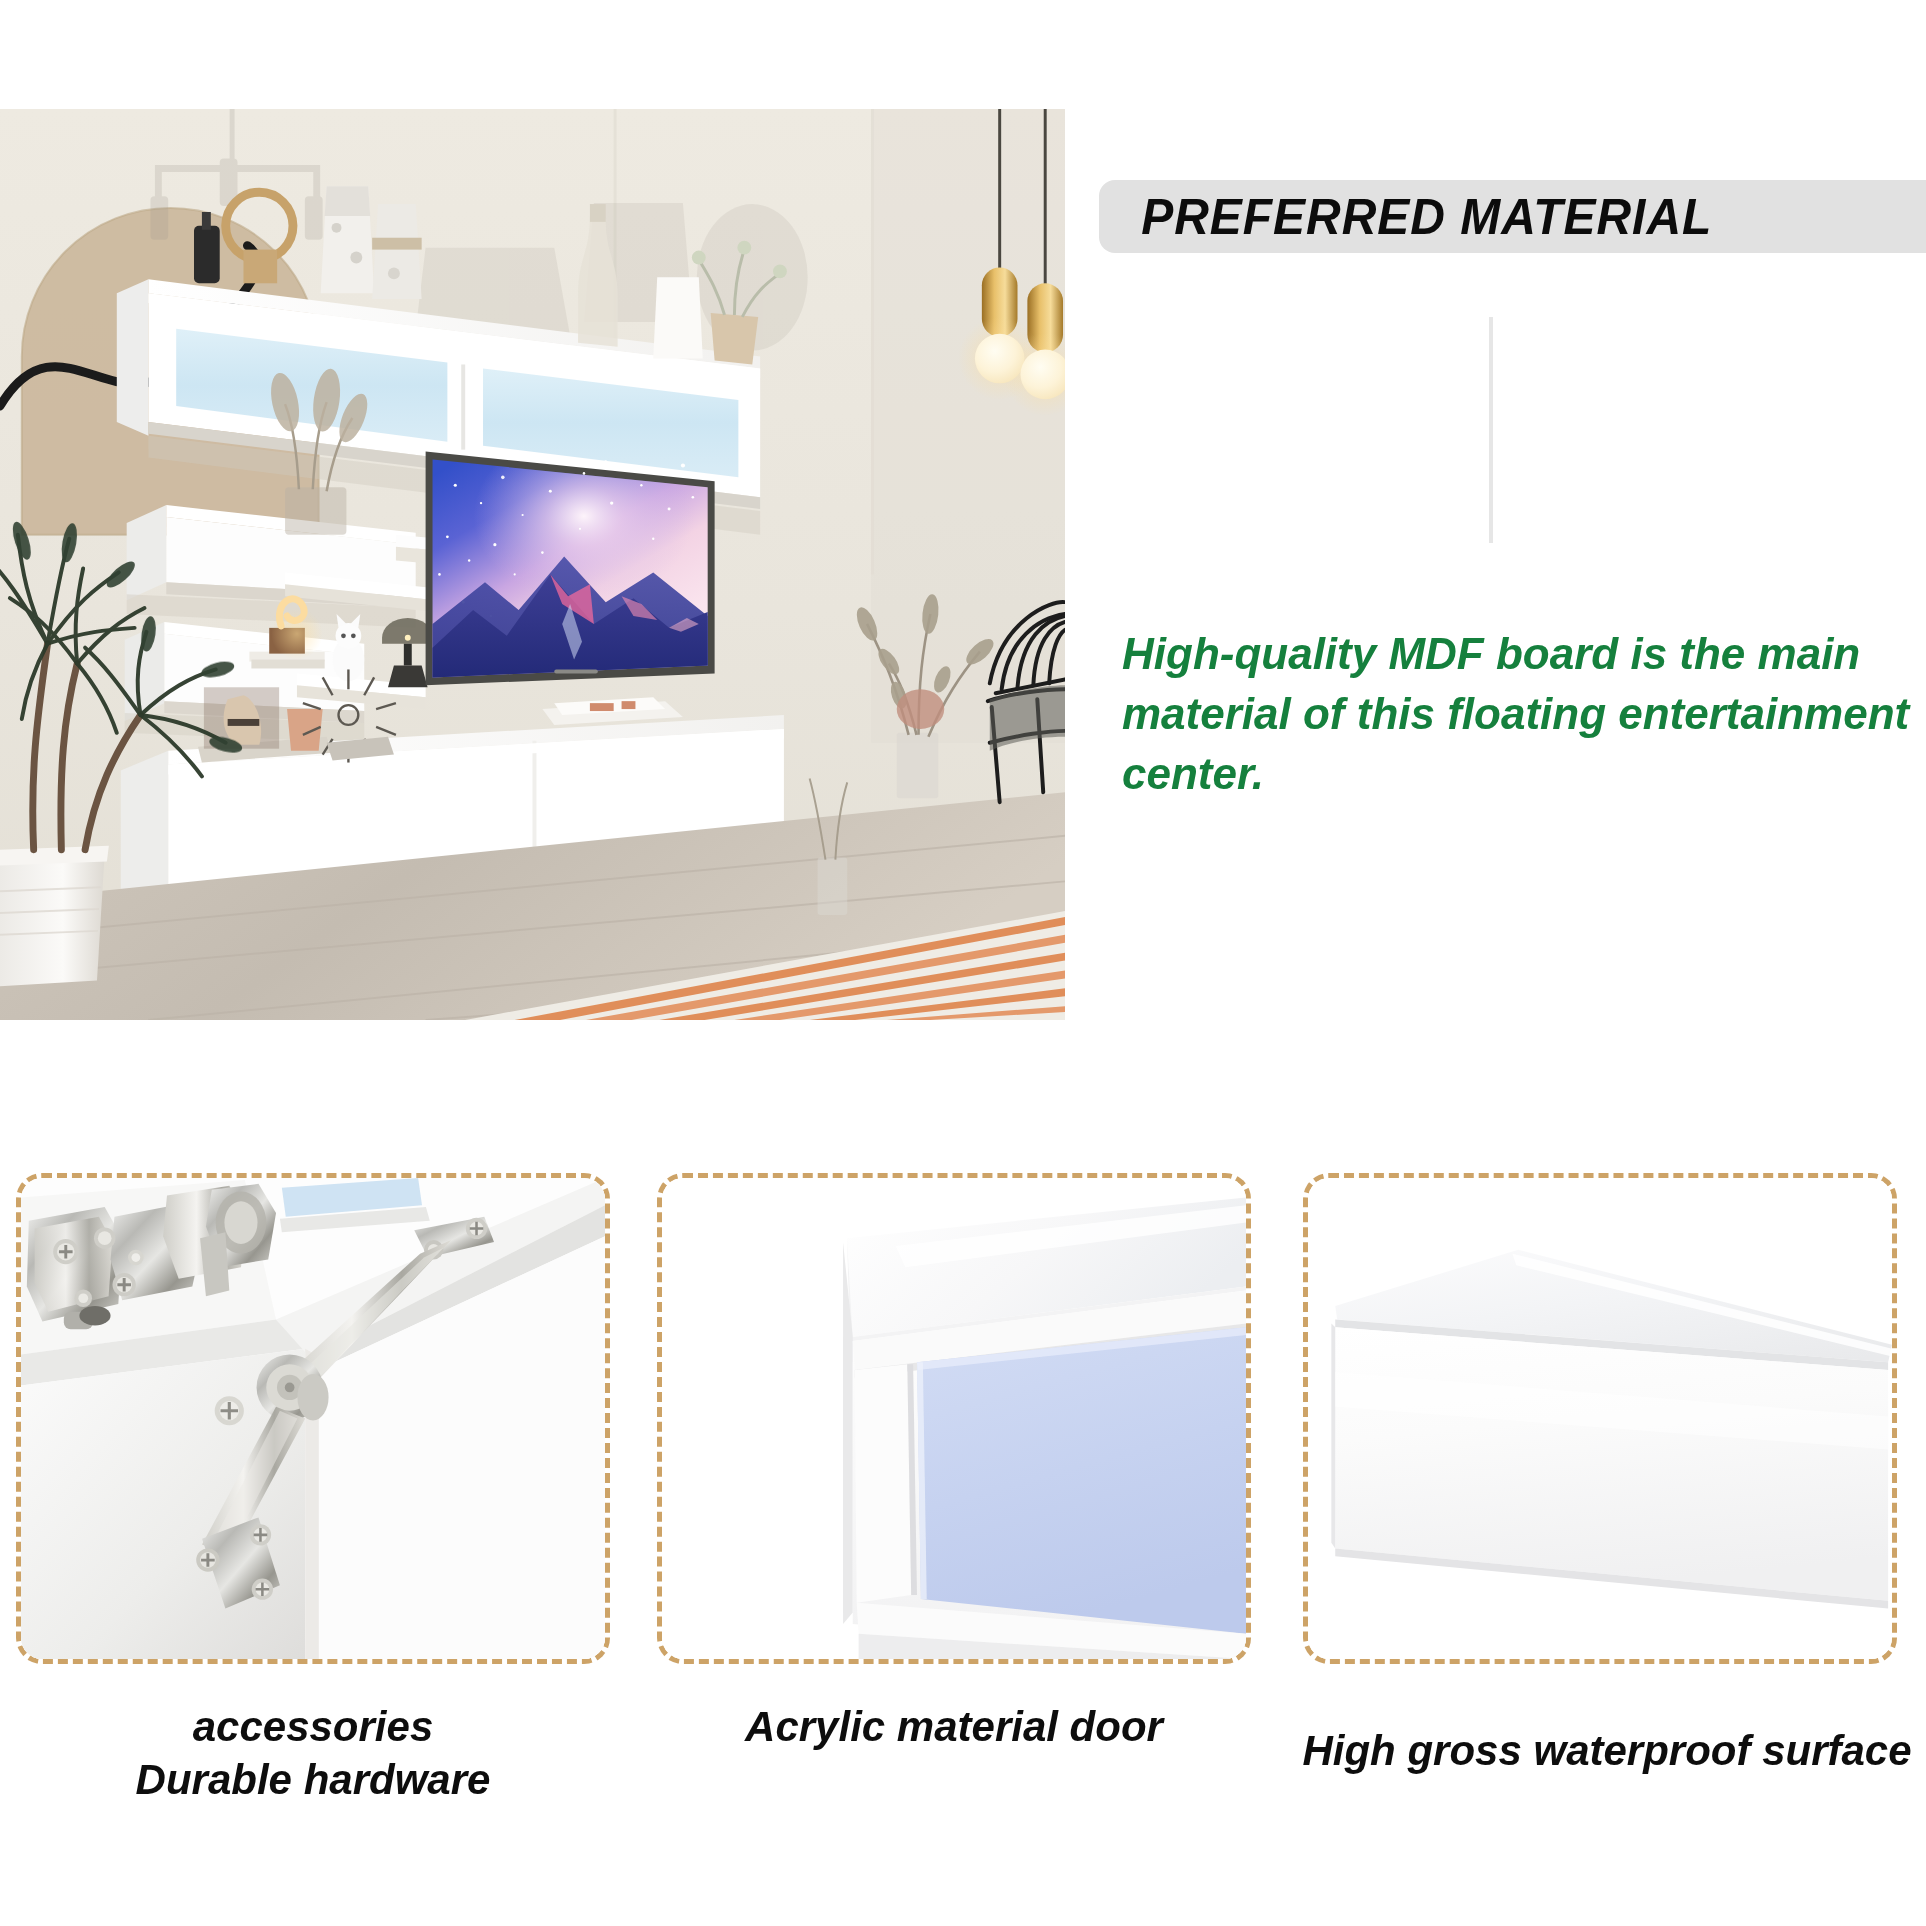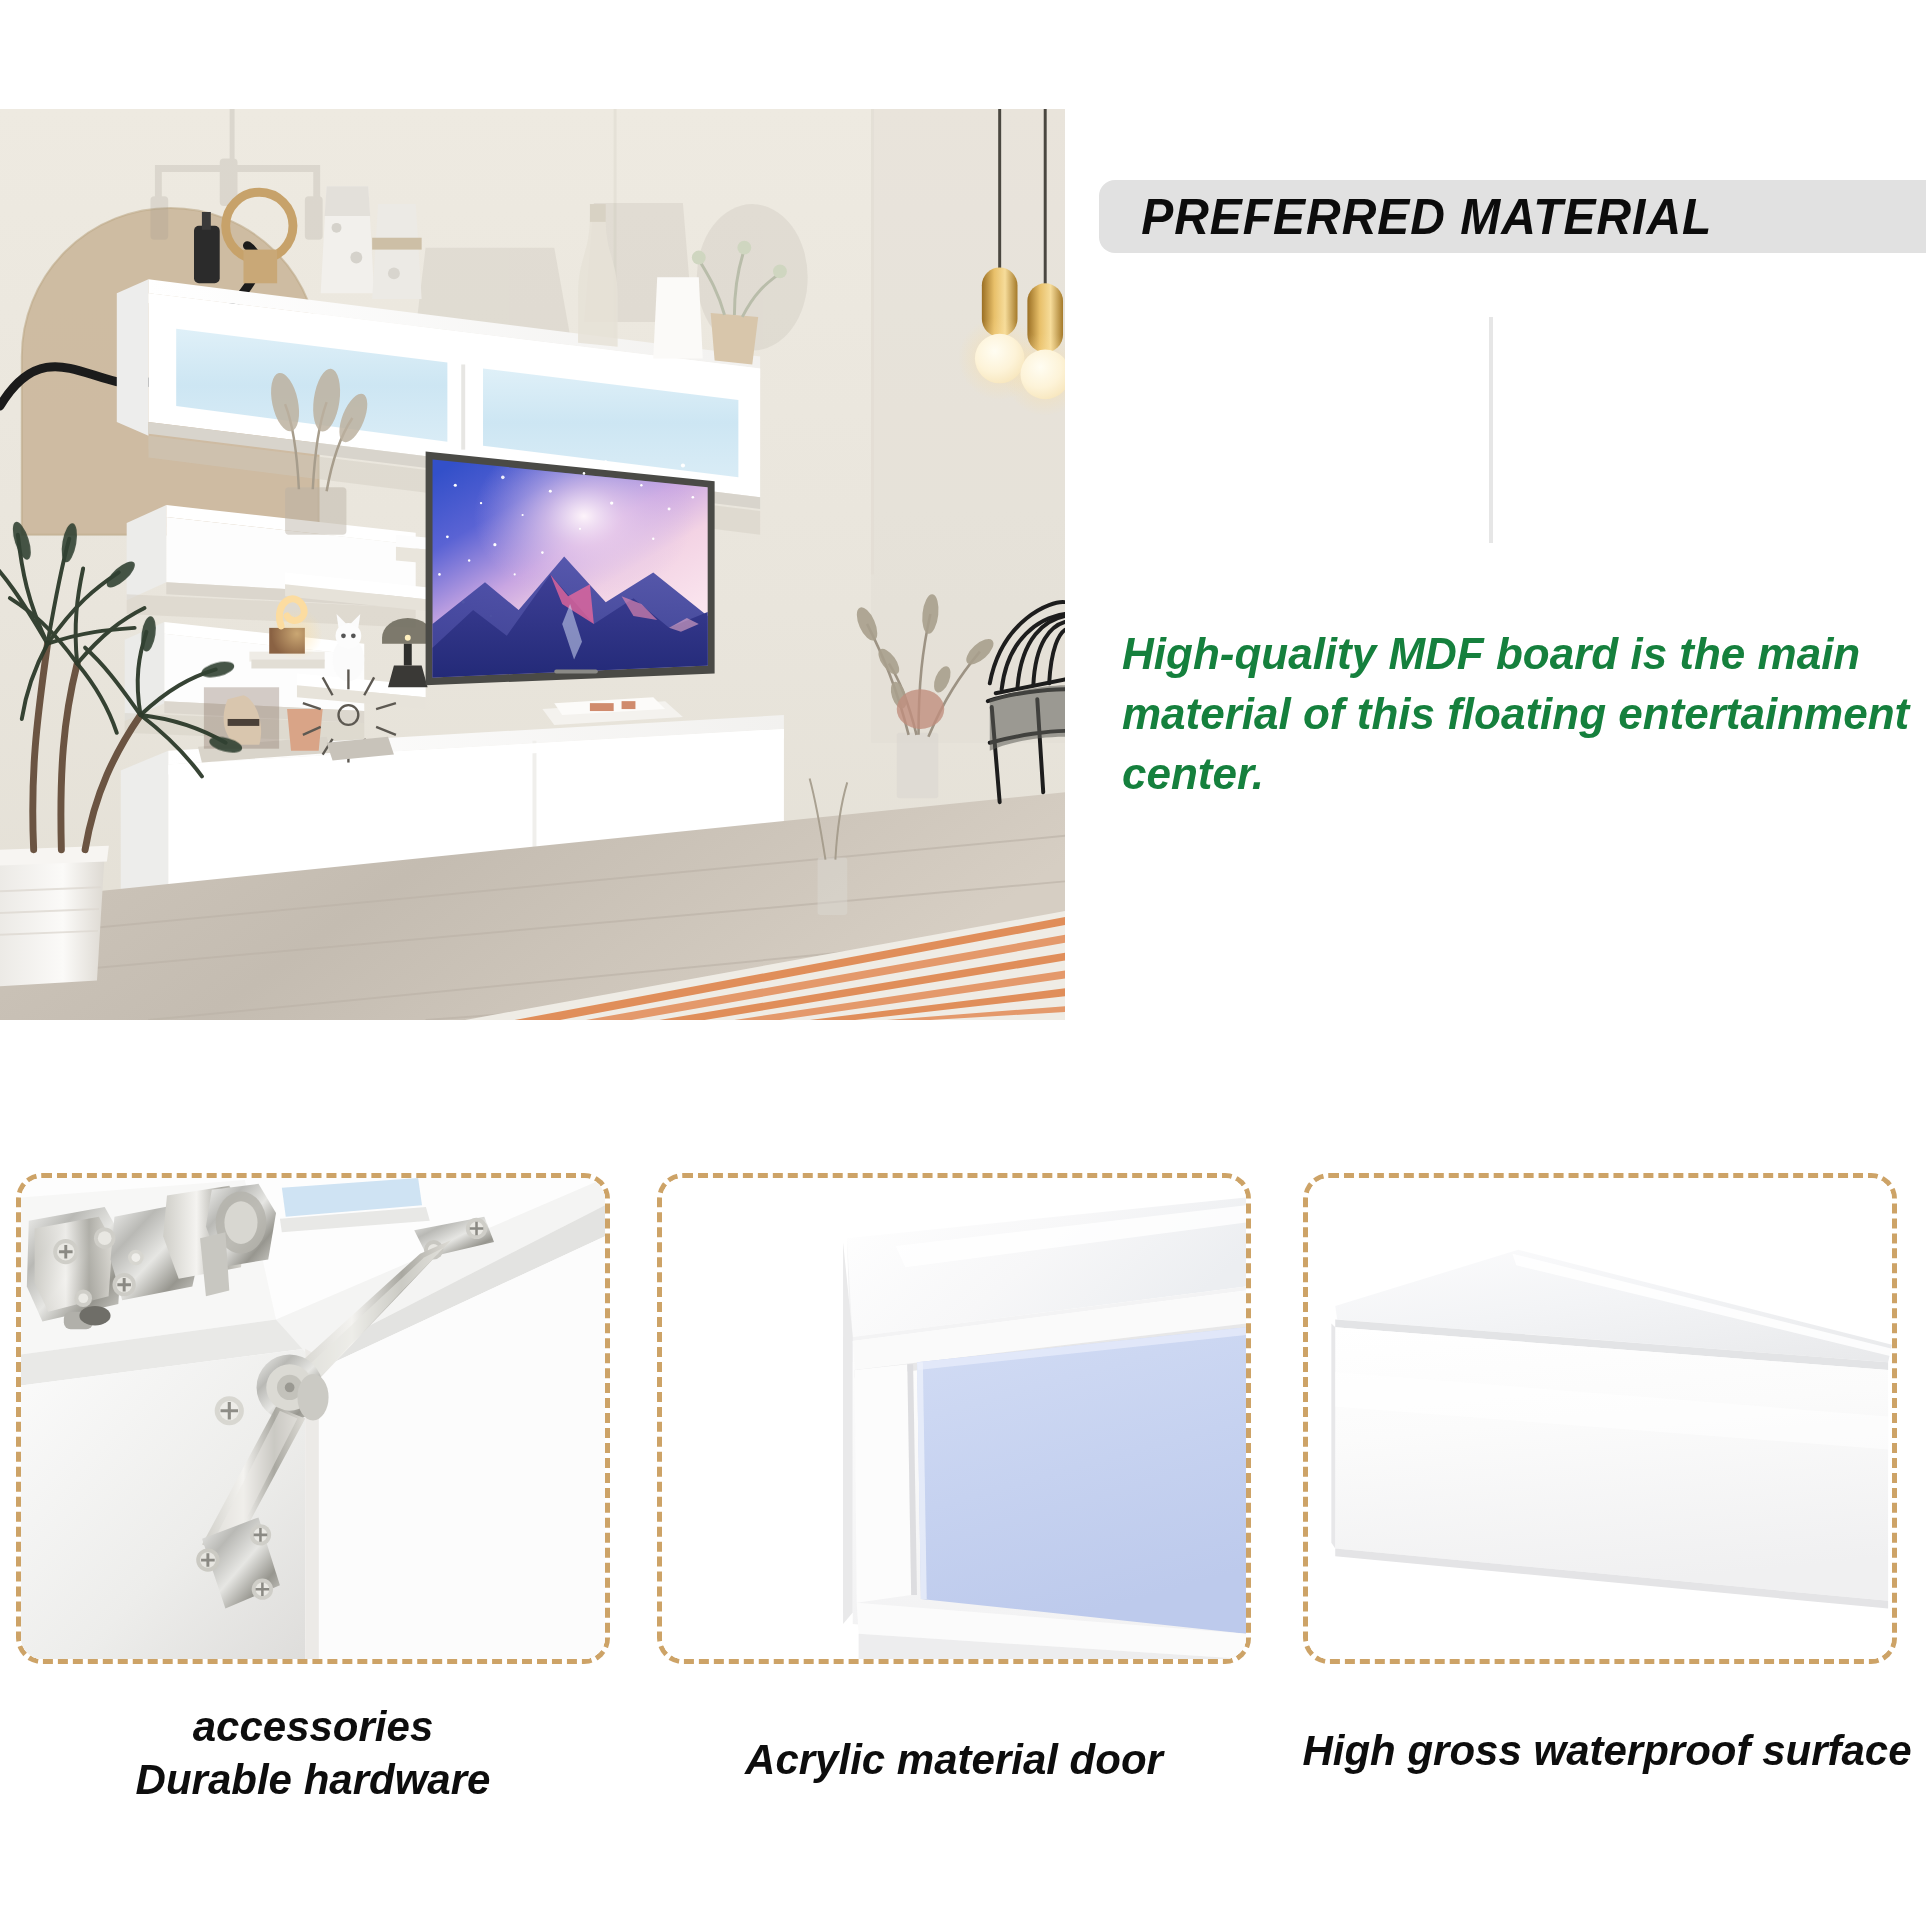--- a/index.html
+++ b/index.html
@@ -55,21 +55,21 @@
   #panel-2{left:657px;}
   #panel-3{left:1303px;}
 
   
   .caption{
     position:absolute;top:1701px;width:614px;
     text-align:center;font-size:42px;line-height:1.25;
     font-weight:bold;font-style:italic;color:#0d0d0d;
   }
   #caption-1{left:6px;}
-  #caption-2{left:647px;margin-top:33px;}
+  #caption-2{left:647px;}
   #caption-3{left:1287px;width:640px;top:1725px;}
   .caption .ln{display:block;}
 </style>
 </head>
 <body>
 
 <div class="canvas">
 
   <div class="hero">
     <svg viewBox="0 0 1076 920" preserveAspectRatio="none">

